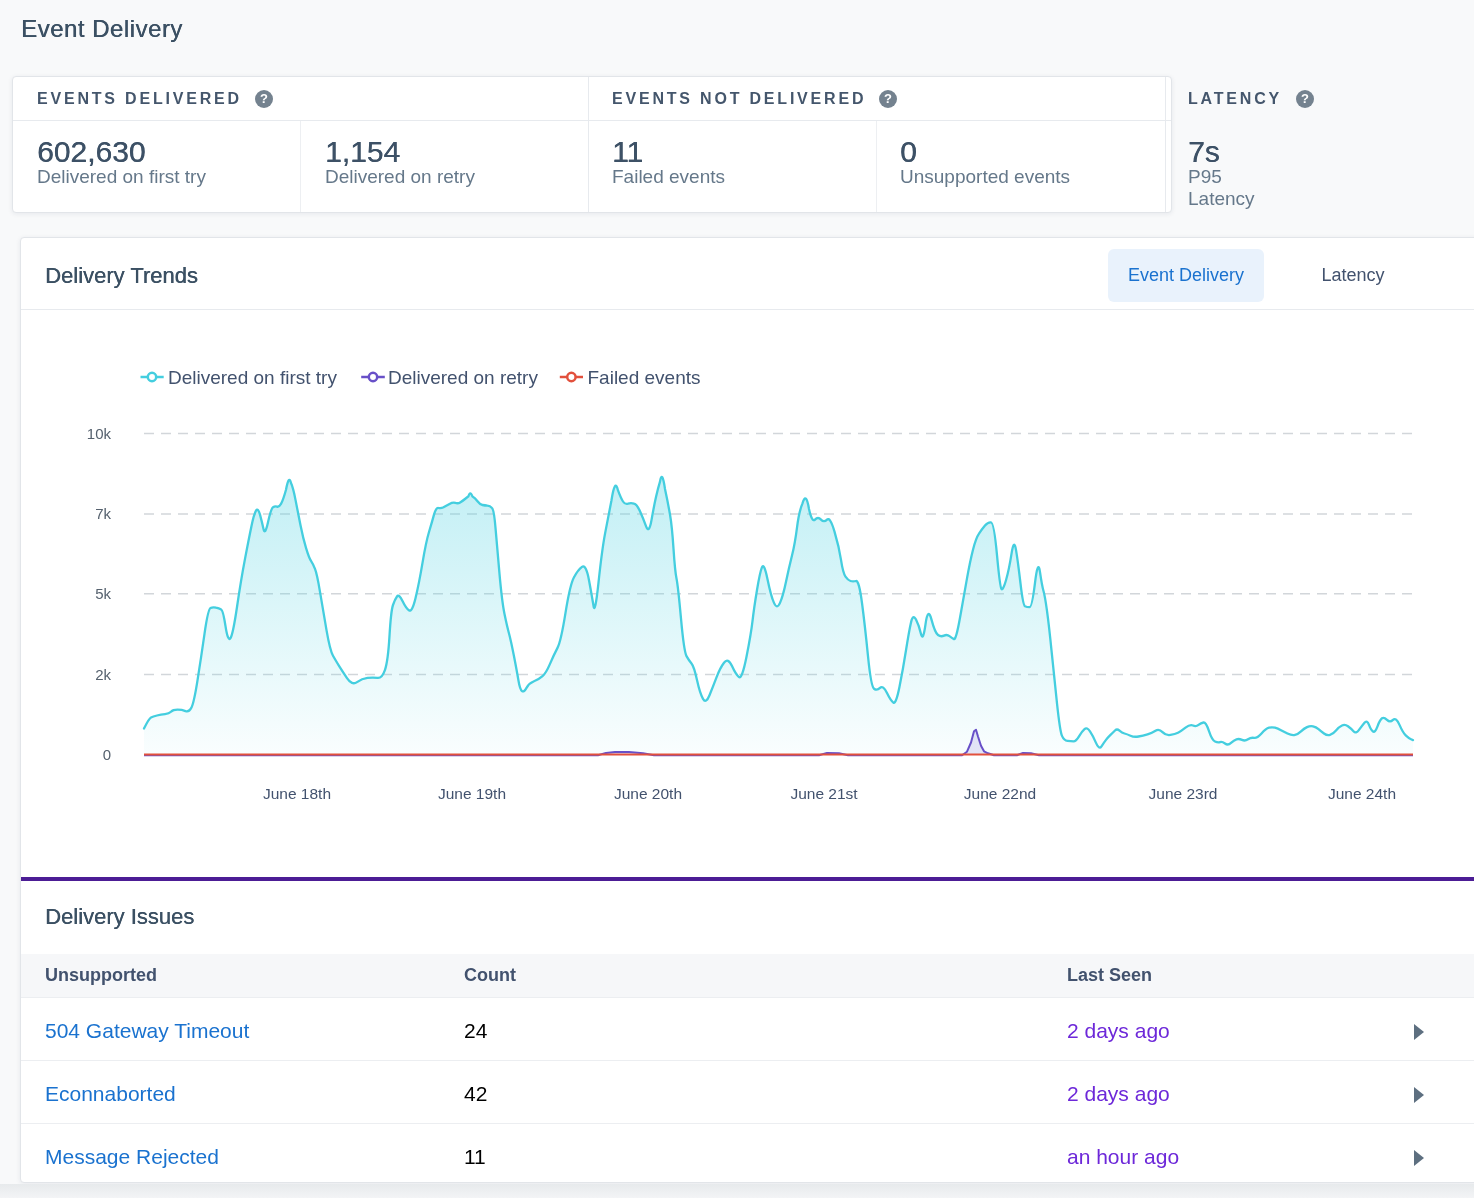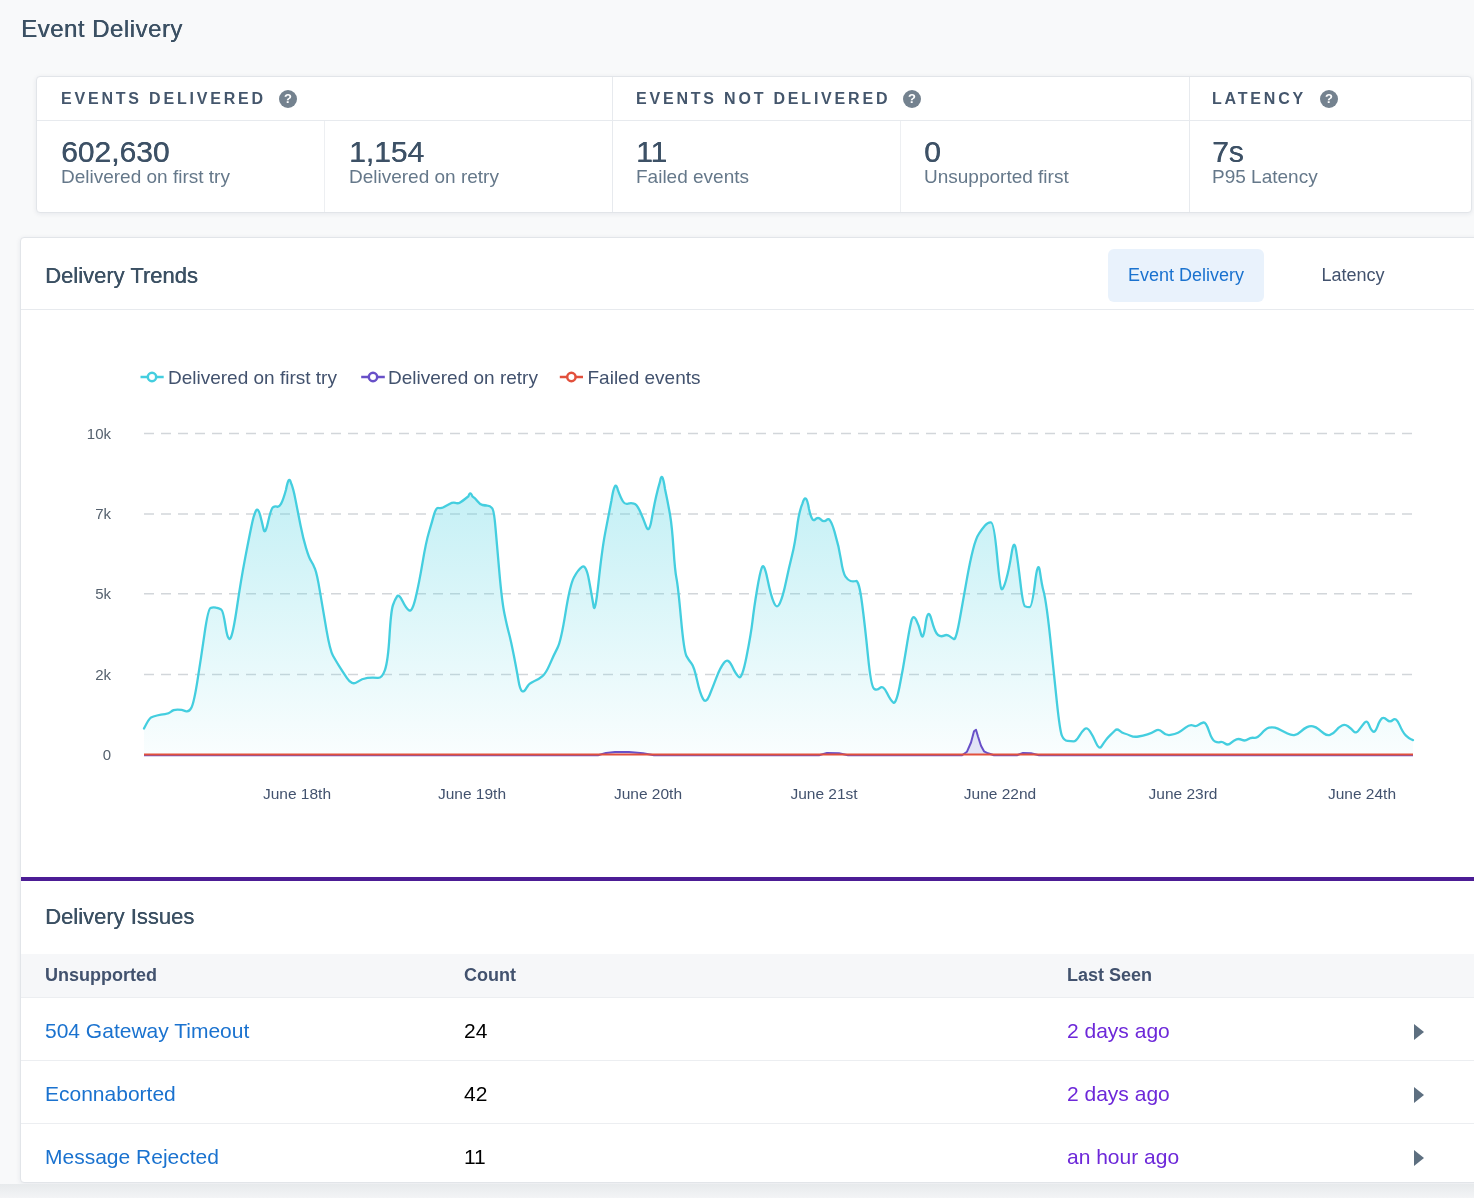--- a/index.html
+++ b/index.html
@@ -2,21 +2,21 @@
 <html><head><meta charset="utf-8"><style>
 * { margin:0; padding:0; box-sizing:border-box; }
 html,body { width:1474px; height:1198px; background:#f8f9fa; font-family:"Liberation Sans",sans-serif; overflow:hidden; }
 .abs { position:absolute; }
 #root { position:relative; width:1474px; height:1198px; }
 h1 { left:21px; top:15px; font-size:24px; font-weight:normal; color:#3b5063; letter-spacing:0.5px; text-shadow:0.4px 0 0 #3b5063; }
 #dd { left:1252px; top:5px; width:205px; height:46px; background:#fcfdfd; border:1px solid #d9dee3; border-radius:8px; box-shadow:0 1px 2px rgba(23,43,77,0.05); }
 #dd span { position:absolute; left:12px; top:12px; font-size:18px; color:#3e5166; letter-spacing:0.2px; }
 #dd i { position:absolute; right:16px; top:20px; width:0; height:0; border-left:6px solid transparent; border-right:6px solid transparent; border-top:7px solid #5c6c7c; }
 .card { background:#fff; border:1px solid #e2e5e9; border-radius:4px; box-shadow:0 1px 5px rgba(23,43,77,0.08); }
-#stats { left:36px; top:76px; width:1436px; height:137px; }
+#stats { left:12px; top:76px; width:1160px; height:137px; }
 #stats .vf { position:absolute; top:0; bottom:0; width:1px; background:#e7eaee; }
 #stats .vb { position:absolute; top:44px; bottom:0; width:1px; background:#edeff2; }
 #stats .hd { position:absolute; top:0; height:44px; border-bottom:1px solid #e7eaee; left:0; right:0; }
 .sh { position:absolute; top:13px; font-size:16px; font-weight:bold; letter-spacing:2.8px; color:#44566c; }
 .qi { position:absolute; top:13px; width:18px; height:18px; border-radius:50%; background:#74828f; color:#fff; font-size:13px; font-weight:bold; text-align:center; line-height:18px; }
 .val { position:absolute; top:58px; font-size:30px; font-weight:normal; color:#3d5166; text-shadow:0.4px 0 0 #3d5166; }
 .lab { position:absolute; top:89px; font-size:19px; color:#65788a; }
 #main { left:20px; top:237px; width:1472px; height:946px; overflow:hidden; }
 #main .head { position:absolute; top:0; left:0; right:0; height:72px; border-bottom:1px solid #e7eaee; }
 .ctitle { position:absolute; left:24px; top:25px; font-size:22px; font-weight:normal; color:#3b5063; text-shadow:0.4px 0 0 #3b5063; }
@@ -49,21 +49,21 @@
       <div class="qi" style="left:866px">?</div>
     <div class="sh" style="left:1175px">LATENCY</div>
       <div class="qi" style="left:1283px">?</div>
     <div class="val" style="left:24px">602,630</div>
       <div class="lab" style="left:24px">Delivered on first try</div>
     <div class="val" style="left:312px">1,154</div>
       <div class="lab" style="left:312px">Delivered on retry</div>
     <div class="val" style="left:599px">11</div>
       <div class="lab" style="left:599px">Failed events</div>
     <div class="val" style="left:887px">0</div>
-      <div class="lab" style="left:887px">Unsupported first</div>
+      <div class="lab" style="left:887px">Unsupported events</div>
     <div class="val" style="left:1175px">7s</div>
       <div class="lab" style="left:1175px">P95 Latency</div>
   </div>
 
   <div id="main" class="abs card">
     <div class="head">
       <div class="ctitle">Delivery Trends</div>
       <div id="tab1">Event Delivery</div>
       <div id="tab2">Latency</div>
     </div>

